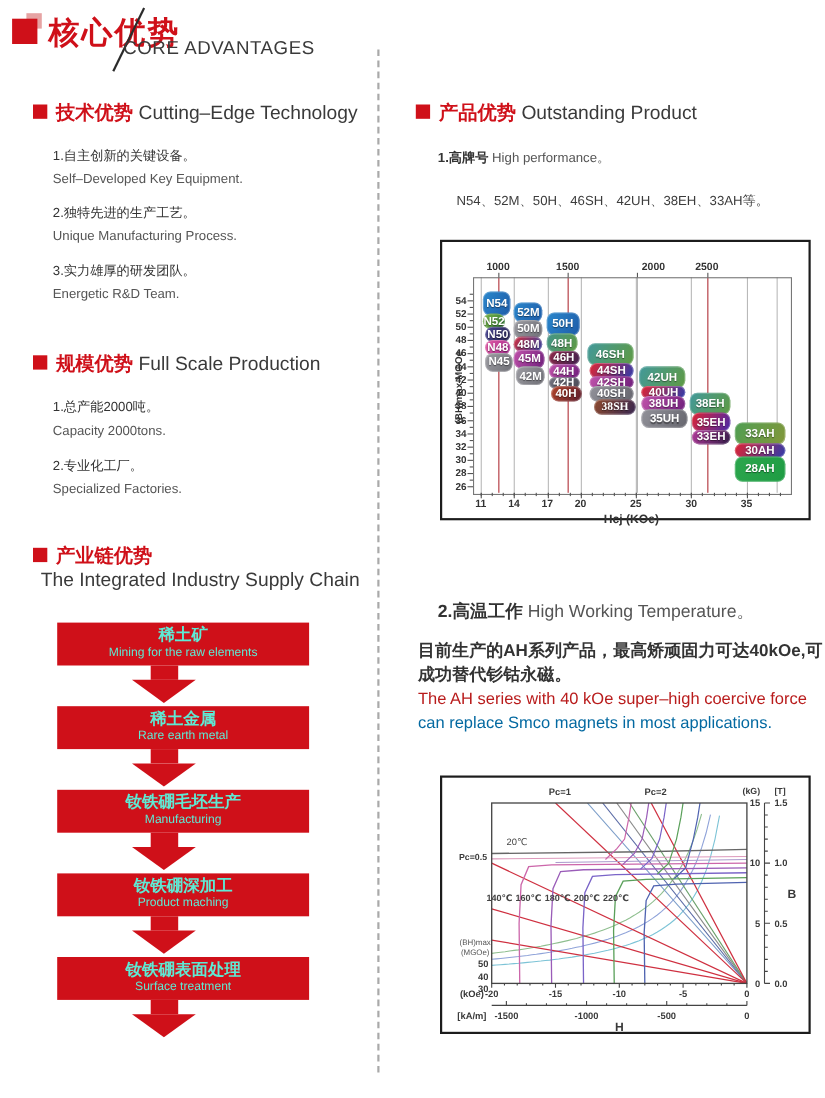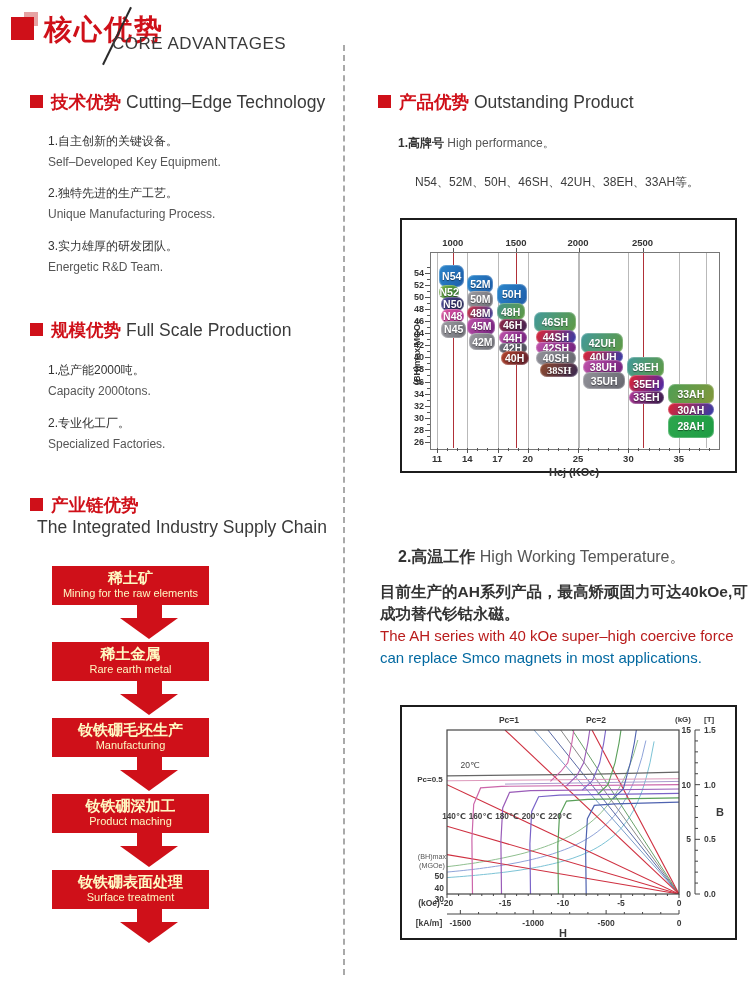--- a/index.html
+++ b/index.html
@@ -20,21 +20,21 @@
   .sec-h .cn{color:#cf1019;font-weight:bold;}
   .sec-h .en{color:#3a3a3a;margin-left:5px;}
   .sec-sub{font-size:17.5px;color:#3a3a3a;}
 
   .item{font-size:12px;line-height:21px;white-space:nowrap;}
   .item .cn{color:#333;}
   .item .en{color:#555;}
 
   
   #flow{left:52px;top:566px;width:195px;}
-  .flow-box{width:157px;height:39px;background:#cf1019;color:#fef9c3;text-align:center;
+  .flow-box{width:229px;height:39px;background:#cf1019;color:#5eead4;text-align:center;
             padding-top:3px;box-sizing:border-box;}
   .flow-box .cn{font-size:15px;font-weight:bold;line-height:18px;}
   .flow-box .en{font-size:11px;line-height:13px;}
   .flow-arrow{width:195px;height:37px;position:relative;}
   .flow-arrow .shaft{position:absolute;left:85px;top:0;width:25px;height:13px;background:#cf1019;}
   .flow-arrow .head{position:absolute;left:68px;top:13px;width:0;height:0;
             border-left:29px solid transparent;border-right:29px solid transparent;
             border-top:21px solid #cf1019;}
 
   
@@ -166,21 +166,21 @@
     <div class="c1-grid" style="left:177.3px;top:32px;height:196px;background:#b9b9b9;"></div>
     <div class="c1-grid" style="left:303.9px;top:32px;height:196px;background:#b9b9b9;"></div>
     <div class="c1-grid" style="left:50.9px;top:32px;height:196px;background:#b03038;"></div>
     <div class="c1-grid" style="left:114.1px;top:32px;height:196px;background:#b03038;"></div>
     <div class="c1-grid" style="left:240.7px;top:32px;height:196px;background:#b03038;"></div>
     <div class="c1-frame" style="left:28px;top:32px;width:288px;height:196px;"></div>
     <div class="c1-xtick" style="left:35.8px;top:17px;">1000</div>
     <div class="c1-tickmark" style="left:50.8px;top:28px;width:1px;height:4px;"></div>
     <div class="c1-xtick" style="left:99.1px;top:17px;">1500</div>
     <div class="c1-tickmark" style="left:114.1px;top:28px;width:1px;height:4px;"></div>
-    <div class="c1-xtick" style="left:161px;top:17px;">2000</div>
+    <div class="c1-xtick" style="left:177px;top:17px;">2000</div>
     <div class="c1-tickmark" style="left:177.4px;top:28px;width:1px;height:4px;"></div>
     <div class="c1-xtick" style="left:225.6px;top:17px;">2500</div>
     <div class="c1-tickmark" style="left:240.6px;top:28px;width:1px;height:4px;"></div>
     <div class="c1-tickmark" style="left:23px;top:222.0px;width:5px;height:1px;"></div>
     <div class="c1-tickmark" style="left:25px;top:215.9px;width:3px;height:1px;"></div>
     <div class="c1-tickmark" style="left:23px;top:209.9px;width:5px;height:1px;"></div>
     <div class="c1-tickmark" style="left:25px;top:203.8px;width:3px;height:1px;"></div>
     <div class="c1-tickmark" style="left:23px;top:197.8px;width:5px;height:1px;"></div>
     <div class="c1-tickmark" style="left:25px;top:191.7px;width:3px;height:1px;"></div>
     <div class="c1-tickmark" style="left:23px;top:185.7px;width:5px;height:1px;"></div>

